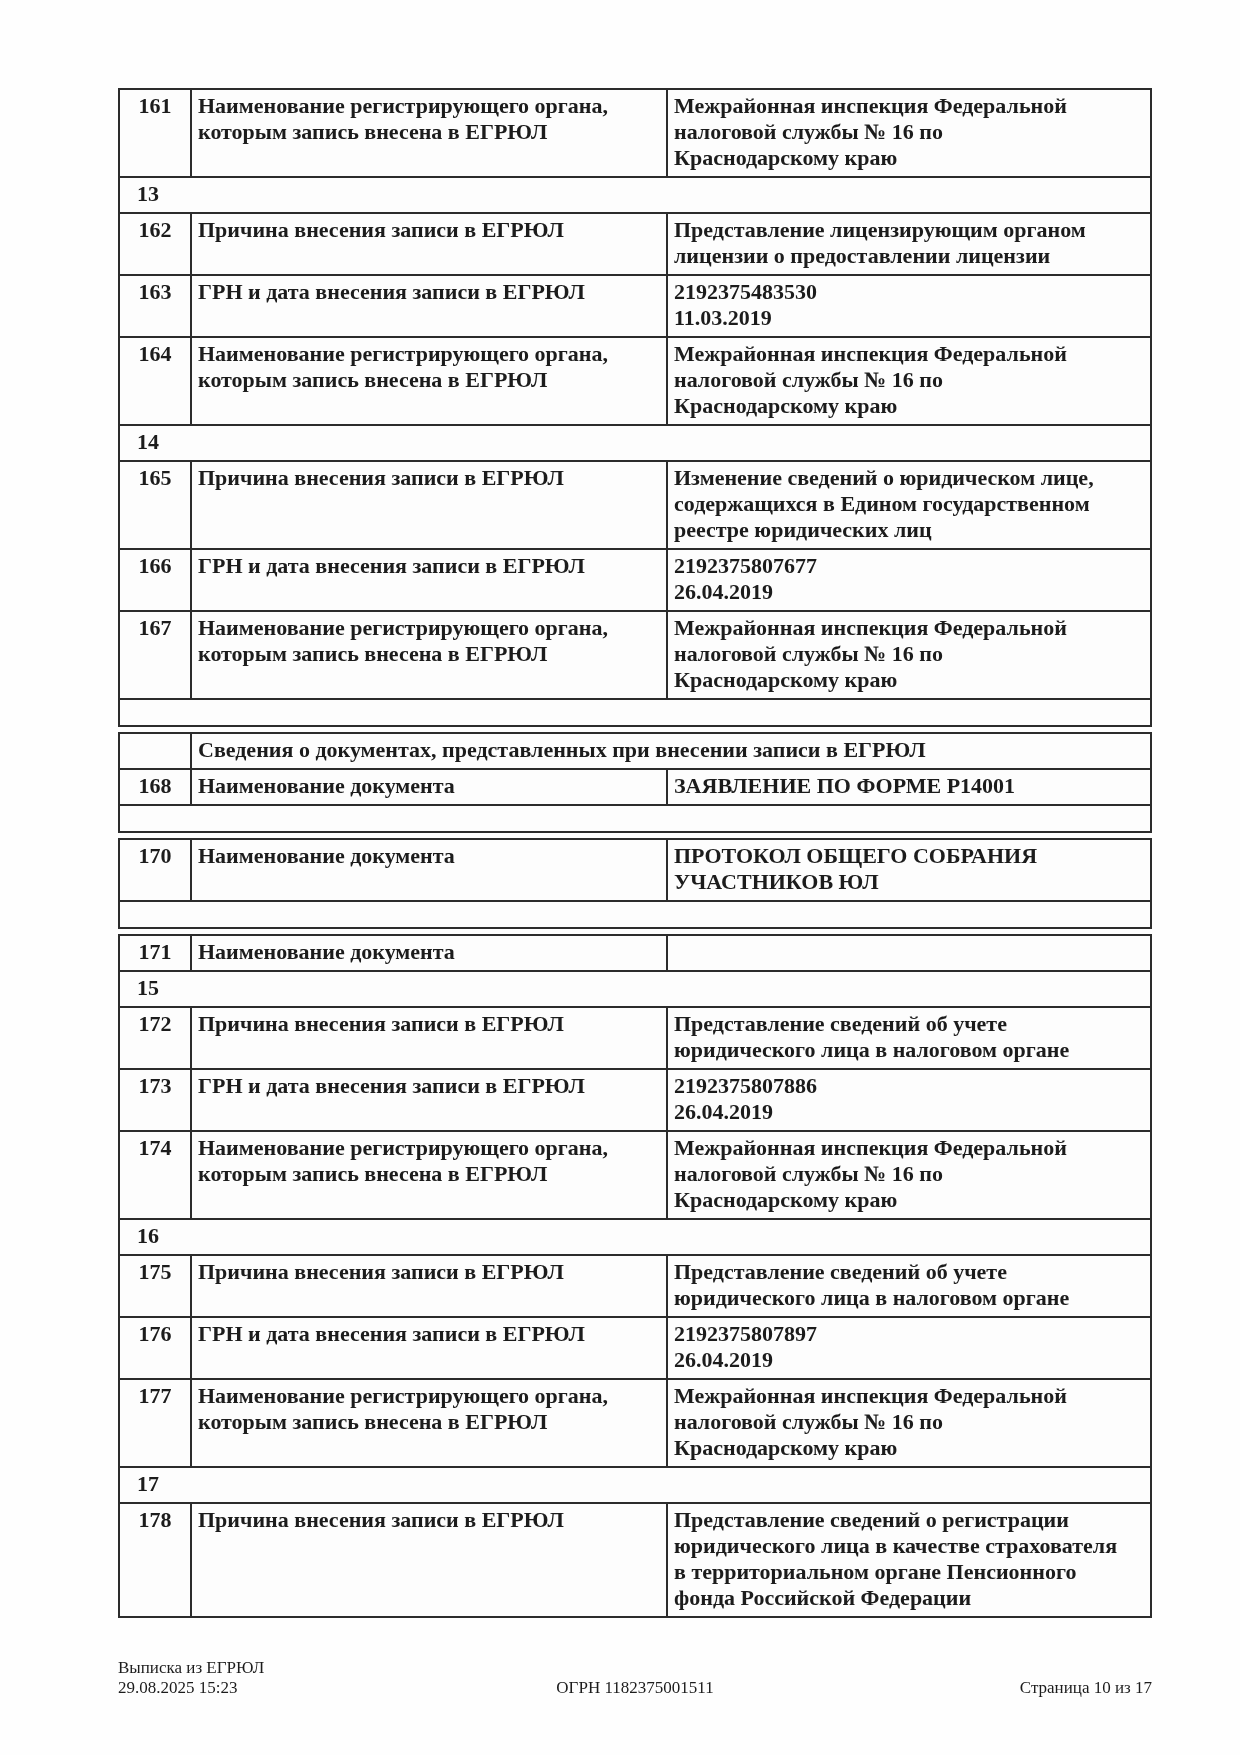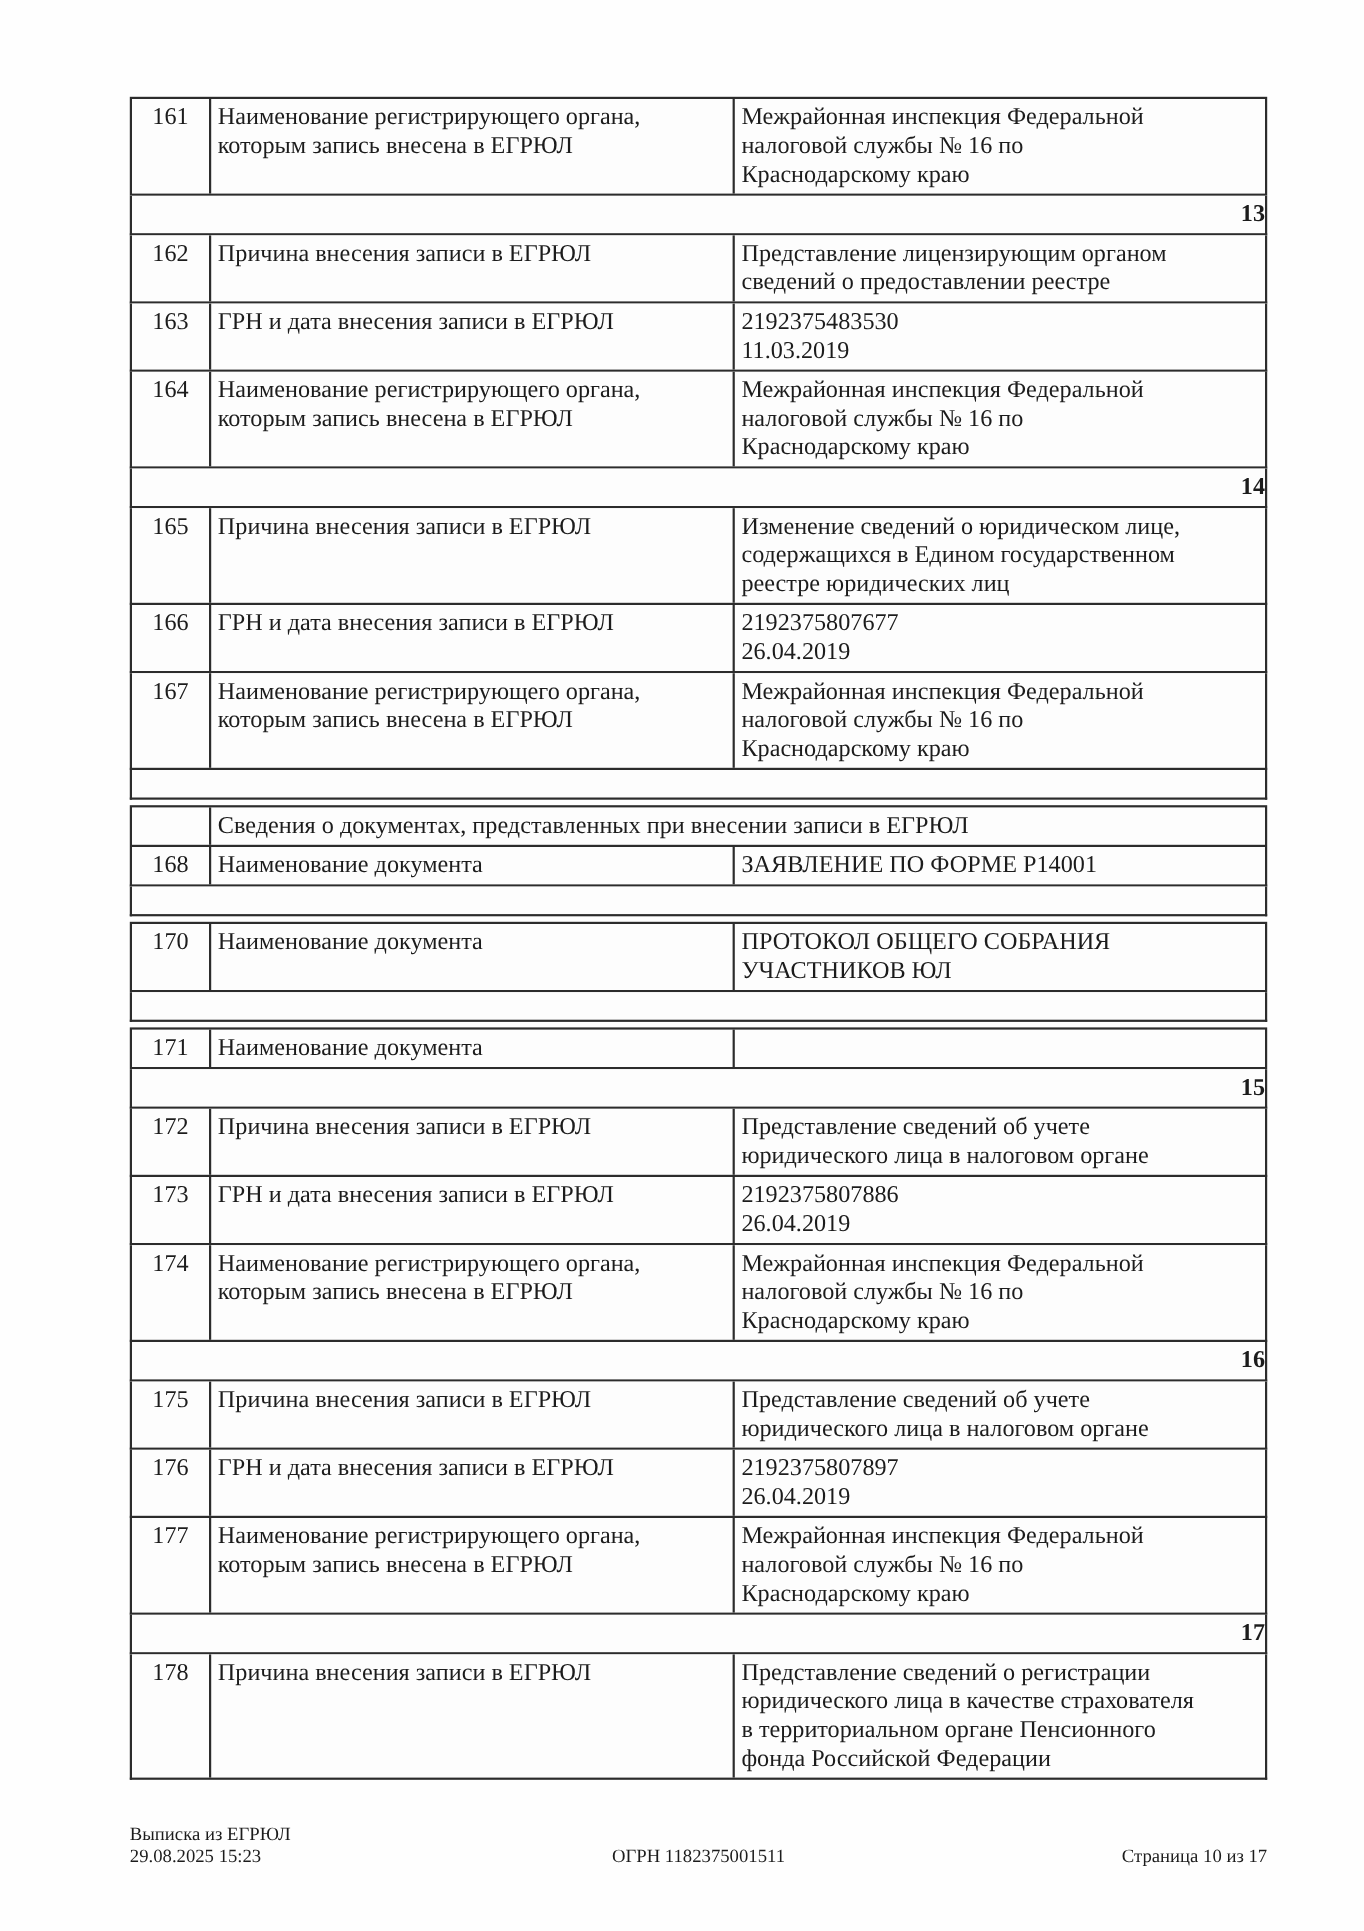--- a/index.html
+++ b/index.html
@@ -20,37 +20,38 @@
     line-height:26px;
   }
   .trow{
     box-sizing:border-box;
     border-left:2px solid #2c2c2c;
     border-right:2px solid #2c2c2c;
     border-bottom:2px solid #2c2c2c;
     display:grid;
     grid-template-columns:72px 476px 1fr;
     background:#fdfdfd;
+    font-weight:bold;
   }
   .trow.bt{border-top:2px solid #2c2c2c;}
   .cell{
     box-sizing:border-box;
     padding:3px 6px 5px 6px;
     white-space:pre-line;
     overflow:hidden;
   }
   .cell.num{
     text-align:center;
     border-right:2px solid #2c2c2c;
     padding-left:2px;padding-right:2px;
   }
   .cell.label{border-right:2px solid #2c2c2c;}
   .trow.section-row{
     display:block;
-    text-align:right;
+    text-align:left;
     font-weight:bold;
     padding:3px 0 5px 17px;
     min-height:26px;
   }
   .trow.empty-row{display:block;height:27px;}
   .trow.docheader-row{grid-template-columns:72px 1fr;}
   .gap-row{height:5px;background:transparent;}
   .footer{
     position:absolute;
     left:118px;
@@ -76,21 +77,21 @@
 которым запись внесена в ЕГРЮЛ</div>
         <div class="cell value">Межрайонная инспекция Федеральной
 налоговой службы № 16 по
 Краснодарскому краю</div>
       </div>
       <div class="trow section-row"><span>13</span></div>
       <div class="trow">
         <div class="cell num">162</div>
         <div class="cell label">Причина внесения записи в ЕГРЮЛ</div>
         <div class="cell value">Представление лицензирующим органом
-сведений о предоставлении реестре</div>
+лицензии о предоставлении лицензии</div>
       </div>
       <div class="trow">
         <div class="cell num">163</div>
         <div class="cell label">ГРН и дата внесения записи в ЕГРЮЛ</div>
         <div class="cell value">2192375483530
 11.03.2019</div>
       </div>
       <div class="trow">
         <div class="cell num">164</div>
         <div class="cell label">Наименование регистрирующего органа,

